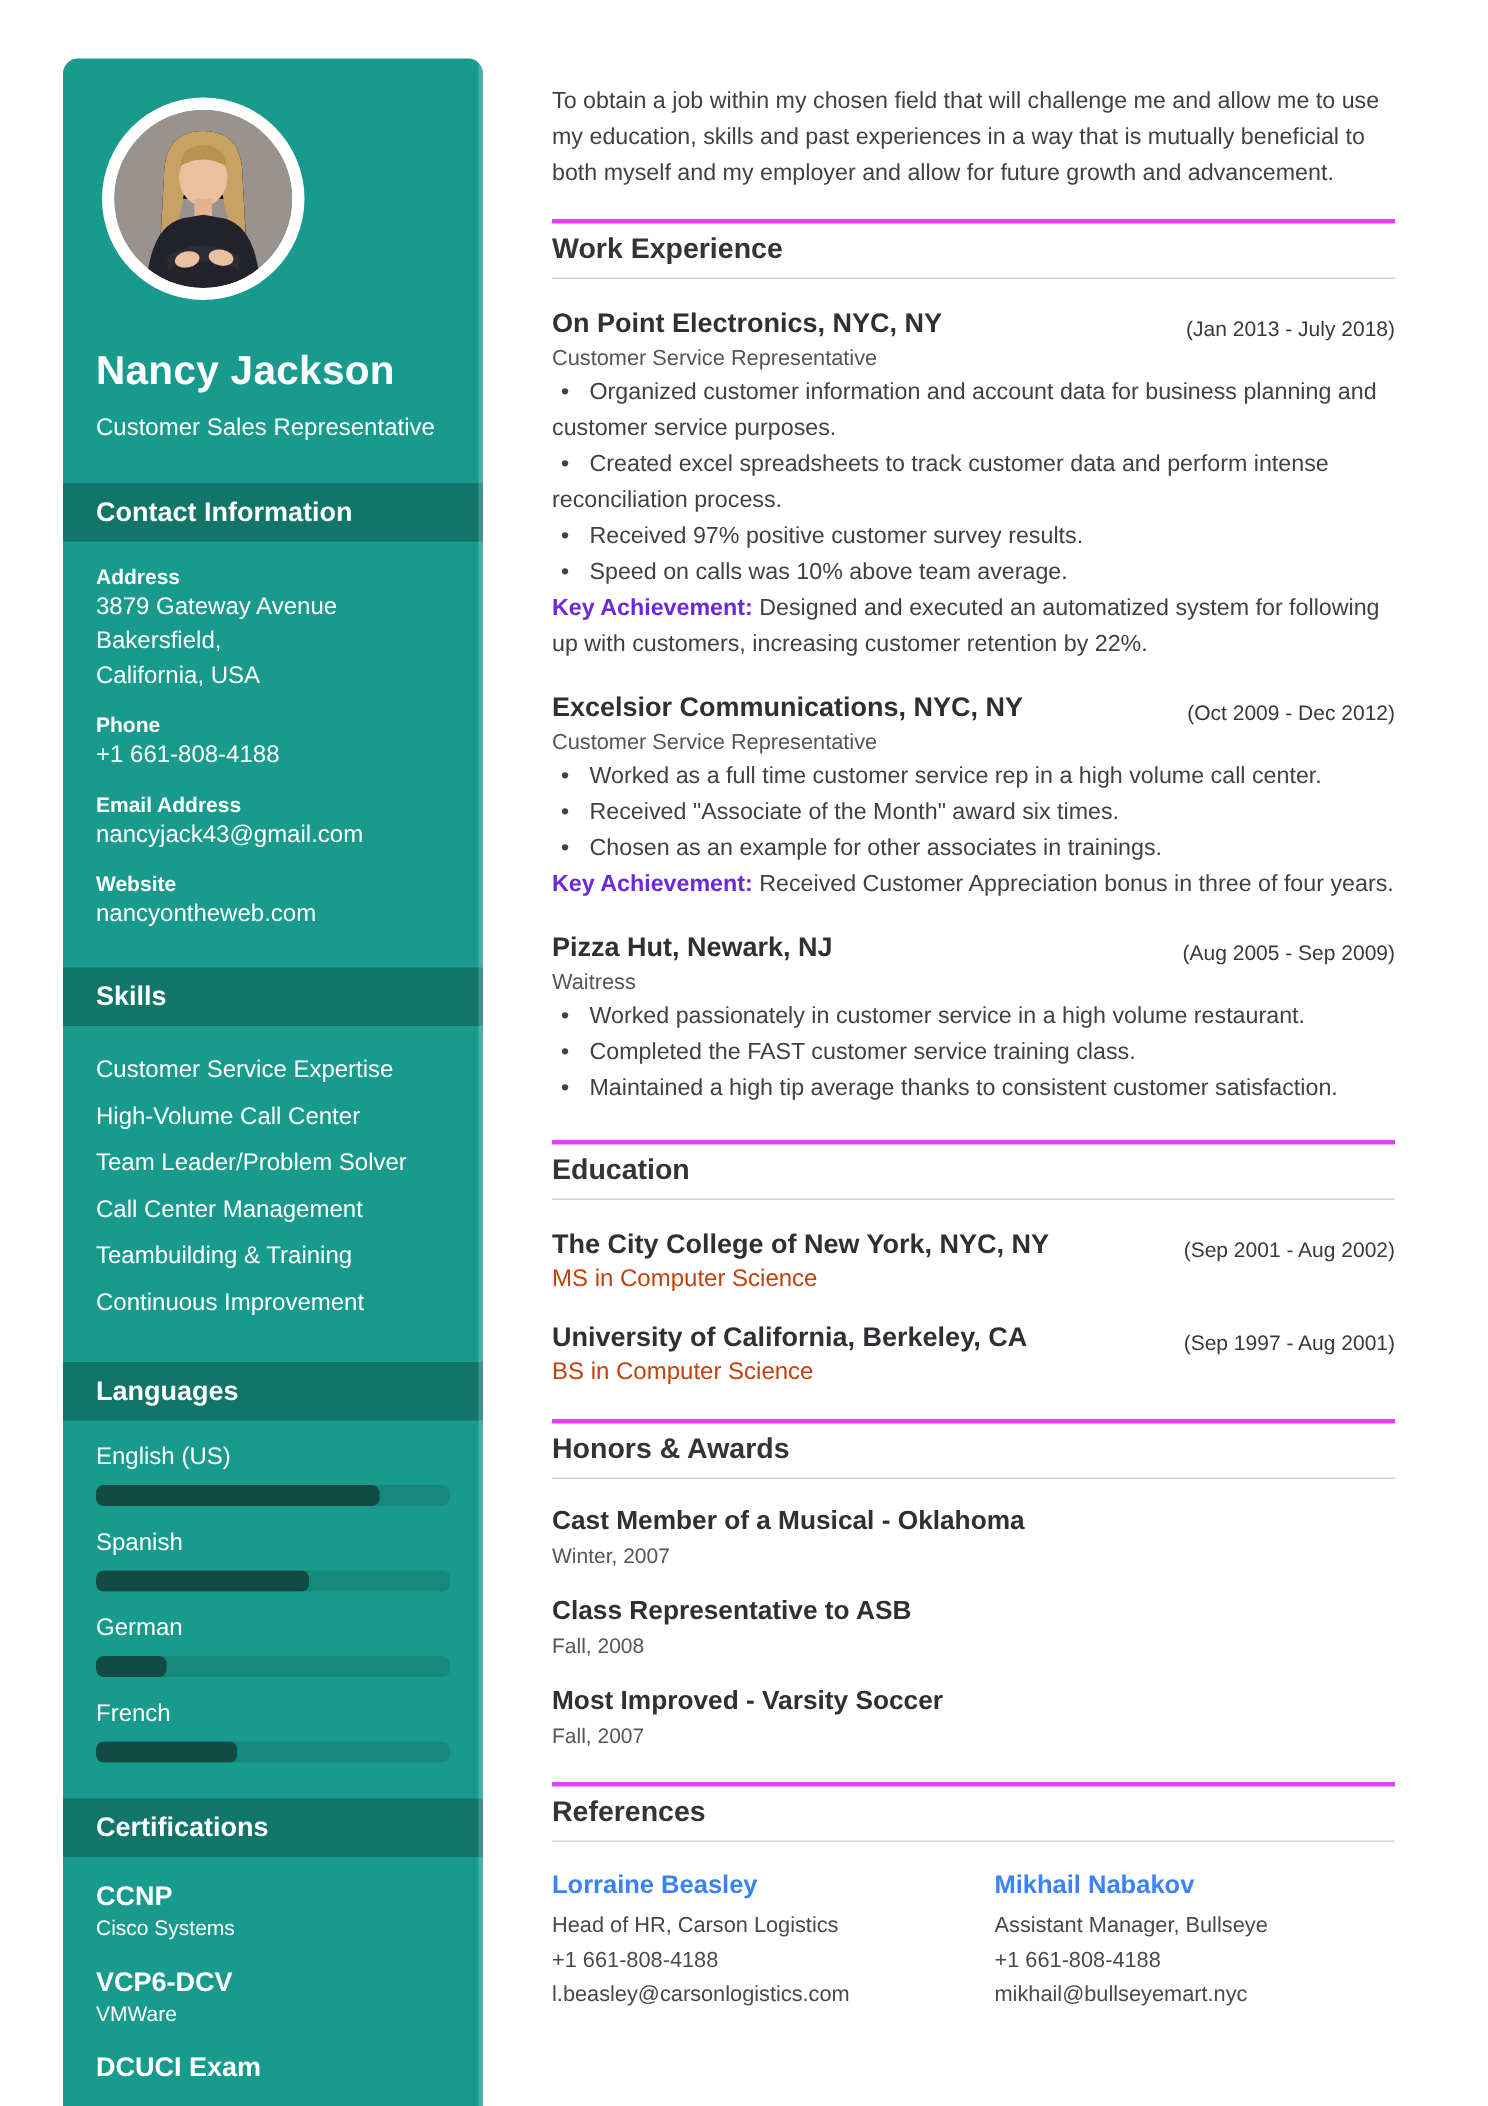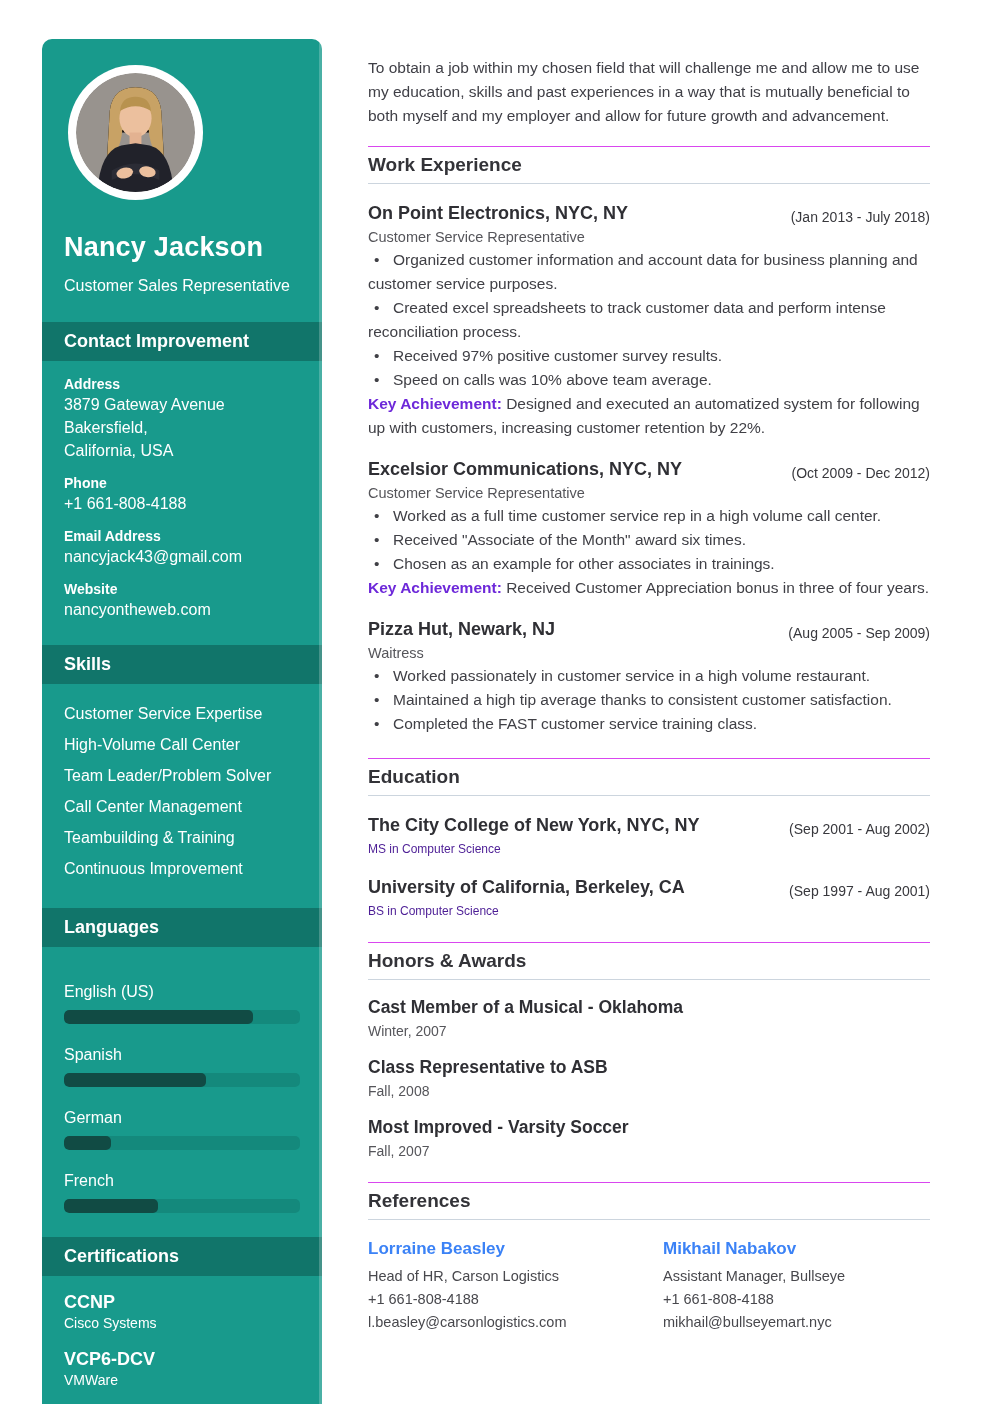--- a/index.html
+++ b/index.html
@@ -37,55 +37,55 @@
     padding:9px 22px; font-size:18px; font-weight:bold;
   }
   .side-body { padding:14px 22px 0 22px; }
 
   .c-label { font-size:14px; font-weight:bold; line-height:18px; }
   .c-value { font-size:16px; line-height:23px; font-weight:400; }
   .c-group { margin-bottom:12px; }
 
   .skill-item { font-size:16px; line-height:31px; font-weight:400; }
 
-  .lang-group { margin-bottom:14px;margin-top:20px; }
+  .lang-group { margin-bottom:14px; }
   .lang-name { font-size:16px; line-height:22px; margin-bottom:7px; }
   .lang-track { width:100%; height:14px; background:#14897c; border-radius:5px; overflow:hidden; }
   .lang-fill { height:100%; background:#114b44; border-radius:5px; }
 
   .cert-group { margin-bottom:15px; }
   .cert-name { font-size:18px; font-weight:bold; line-height:24px; }
   .cert-issuer { font-size:14px; line-height:18px; font-weight:400; }
 
   
   .main {
     position:absolute; left:368px; top:56px; width:562px;
     color:#404046;
   }
   .objective { font-size:15.5px; line-height:24px; color:#3f3f46; }
 
   .section-hdr {
-    border-top:1px solid #d946ef; border-bottom:1px solid #ccd5de;
+    border-top:3px solid #d946ef; border-bottom:1px solid #ccd5de;
     padding:7px 0; margin-top:18px;
   }
   .section-hdr .t { font-size:19px; font-weight:bold; color:#333338; }
 
   .job { margin-top:17px; }
   .job-head { display:flex; justify-content:space-between; align-items:flex-end; }
   .job-company { font-size:18px; font-weight:bold; color:#2f2f34; line-height:24px; }
   .job-dates { font-size:14px; color:#38383d; white-space:nowrap; margin-left:12px; }
   .job-role { font-size:14.5px; color:#55555a; margin-top:3px; line-height:18px; }
   .job-bullets { margin-top:2px; }
   .bullet { font-size:15.5px; line-height:24px; color:#404046; }
   .bullet .dot { display:inline-block; width:25px; text-align:left; padding-left:6px; }
   .ka { font-size:15.5px; line-height:24px; color:#404046; }
   .ka b { color:#6d28d9; }
 
   .edu { margin-top:17px; }
-  .edu-degree { font-size:12px; color:#4c1d95; margin-top:3px; line-height:18px; }
+  .edu-degree { font-size:16px; color:#c2410c; margin-top:3px; line-height:18px; }
 
   .honor { margin-top:16px; }
   .honor-title { font-size:17.5px; font-weight:bold; color:#2f2f34; line-height:23px; }
   .honor-date { font-size:14px; color:#55555a; margin-top:3px; line-height:18px; }
 
   .refs { display:grid; grid-template-columns:295px 1fr; margin-top:18px; }
   .ref-name { font-size:17px; font-weight:bold; color:#3b82f6; line-height:22px; margin-bottom:5px; }
   .ref-line { font-size:14.5px; color:#48484d; line-height:23px; }
 
   .mt-edu { margin-top:22px; }
@@ -113,21 +113,21 @@
         <path d="M30 82 Q50 70 70 82 L70 90 Q50 80 30 90 Z" fill="#2b2c35"></path>
         <ellipse cx="41" cy="84" rx="7" ry="4.5" fill="#ecc09e" transform="rotate(-12 41 84)"></ellipse>
         <ellipse cx="60" cy="83" rx="7" ry="4.5" fill="#ecc09e" transform="rotate(10 60 83)"></ellipse>
       </g>
     </svg>
   </div>
 
   <div class="side-name">Nancy Jackson</div>
   <div class="side-title">Customer Sales Representative</div>
 
-  <div class="side-band">Contact Improvement</div>
+  <div class="side-band">Contact Information</div>
   <div class="side-body">
     <div class="c-group">
       <div class="c-label">Address</div>
       <div class="c-value">3879 Gateway Avenue</div>
       <div class="c-value">Bakersfield,</div>
       <div class="c-value">California, USA</div>
     </div>
     <div class="c-group">
       <div class="c-label">Phone</div>
       <div class="c-value">+1 661-808-4188</div>
@@ -234,22 +234,22 @@
   </div>
 
   <div class="job">
     <div class="job-head">
       <div class="job-company">Pizza Hut, Newark, NJ</div>
       <div class="job-dates">(Aug 2005 - Sep 2009)</div>
     </div>
     <div class="job-role">Waitress</div>
     <div class="job-bullets">
       <div class="bullet"><span class="dot">•</span><span>Worked passionately in customer service in a high volume restaurant.</span></div>
+      <div class="bullet"><span class="dot">•</span><span>Completed the FAST customer service training class.</span></div>
       <div class="bullet"><span class="dot">•</span><span>Maintained a high tip average thanks to consistent customer satisfaction.</span></div>
-      <div class="bullet"><span class="dot">•</span><span>Completed the FAST customer service training class.</span></div>
     </div>
   </div>
 
   <div class="section-hdr mt-edu">
     <div class="t">Education</div>
   </div>
 
   <div class="edu">
     <div class="job-head">
       <div class="job-company">The City College of New York, NYC, NY</div>

